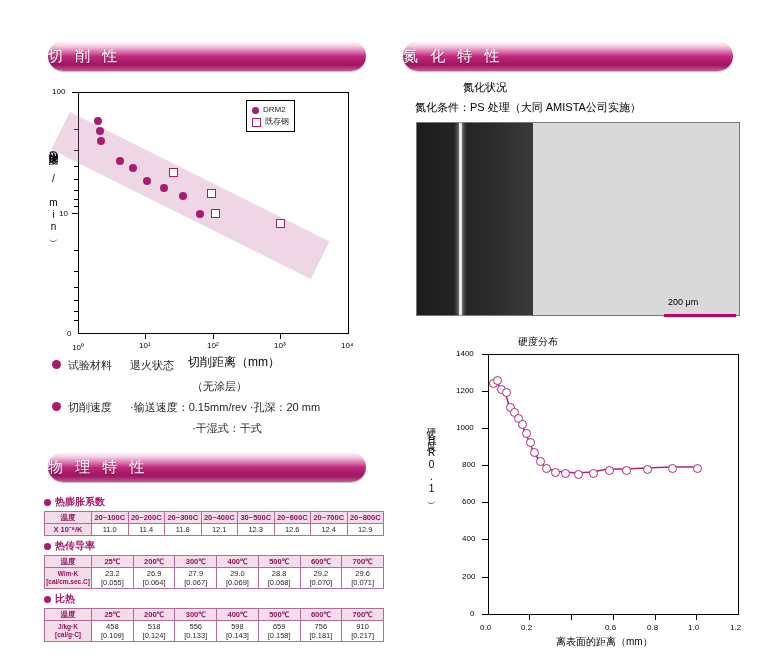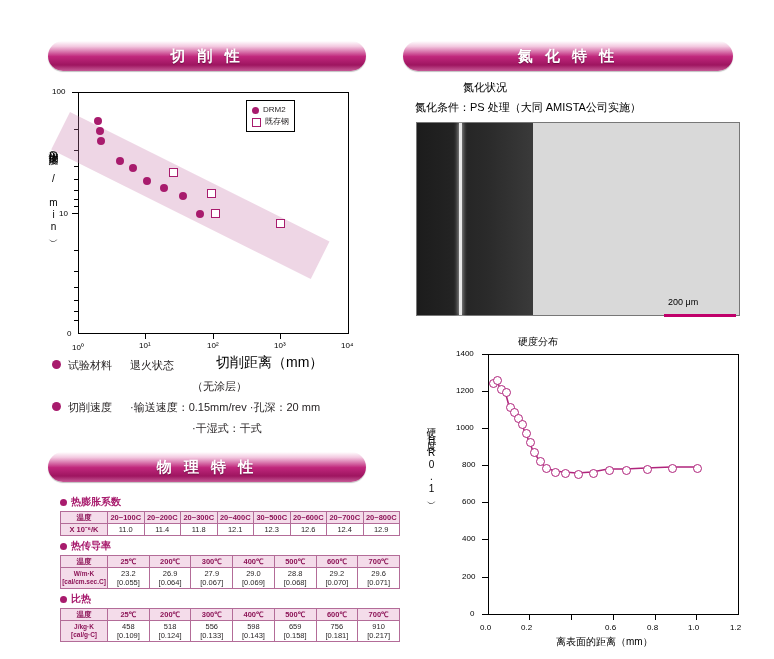--- a/index.html
+++ b/index.html
@@ -3,32 +3,32 @@
 <meta charset="utf-8">
 <style>
   html,body{margin:0;padding:0;}
   body{width:774px;height:659px;background:#ffffff;font-family:"Liberation Sans",sans-serif;color:#231f20;position:relative;overflow:hidden;}
   .page{position:relative;width:774px;height:659px;}
 
   
   .banner{
     position:absolute;height:30px;border-radius:15px;
     background:linear-gradient(to bottom,#ffffff 0%,#f3c9e0 18%,#c0277c 52%,#9e1560 80%,#c65a96 100%);
-    display:flex;align-items:center;justify-content:center;
-    color:#ffffff;font-size:15px;font-weight:bold;letter-spacing:4px;
+    display:flex;align-items:center;
+    color:#ffffff;font-size:15px;font-weight:normal;letter-spacing:4px;
     box-shadow:0 1px 1px rgba(0,0,0,.25);
   }
   .banner span{text-shadow:0 1px 1px rgba(0,0,0,.35);}
 
   
   .chart-wrap{position:absolute;}
   .axis-line{position:absolute;background:#000;}
   .tick{position:absolute;background:#000;}
   .tick-label{position:absolute;font-size:8px;color:#000;white-space:nowrap;}
-  .axis-title{position:absolute;font-size:14px;color:#000;white-space:nowrap;margin-left:28px;}
+  .axis-title{position:absolute;font-size:12px;color:#000;white-space:nowrap;}
   .ylab{position:absolute;font-size:10px;color:#000;writing-mode:vertical-rl;text-orientation:upright;letter-spacing:1px;}
 
   .legend-box{position:absolute;border:1px solid #000;background:#fff;font-size:8px;padding:3px 5px;line-height:12px;}
   .legend-row{display:flex;align-items:center;gap:4px;}
   .dot{width:7px;height:7px;border-radius:50%;background:#a81b6d;display:inline-block;}
   .sq{width:7px;height:7px;border:1px solid #a81b6d;background:#fff;display:inline-block;}
 
   .band{position:absolute;background:rgba(200,120,170,.30);}
   .pt-dot{position:absolute;width:8px;height:8px;border-radius:50%;background:#a81b6d;}
   .pt-sq{position:absolute;width:7px;height:7px;border:1.3px solid #a81b6d;background:#fff;}
@@ -162,21 +162,21 @@
     <div class="bul-row">
       <span class="bul-label"></span>
       <span class="bul-text" style="padding-left:78px;">·干湿式：干式</span>
     </div>
   </div>
 
   <div class="banner" style="left:48px;top:452px;width:318px;">
     <span>物 理 特 性</span>
   </div>
 
-  <div style="position:absolute;left:60px;top:492px;width:348px;">
+  <div style="position:absolute;left:44px;top:492px;width:348px;">
 
     <div class="tbl-title">
       <span class="d"></span>
       <span>热膨胀系数</span>
     </div>
     <table class="prop">
       <tbody>
           <tr>
         <td class="rh">温度</td>
         <td class="hd">20~100C</td>

